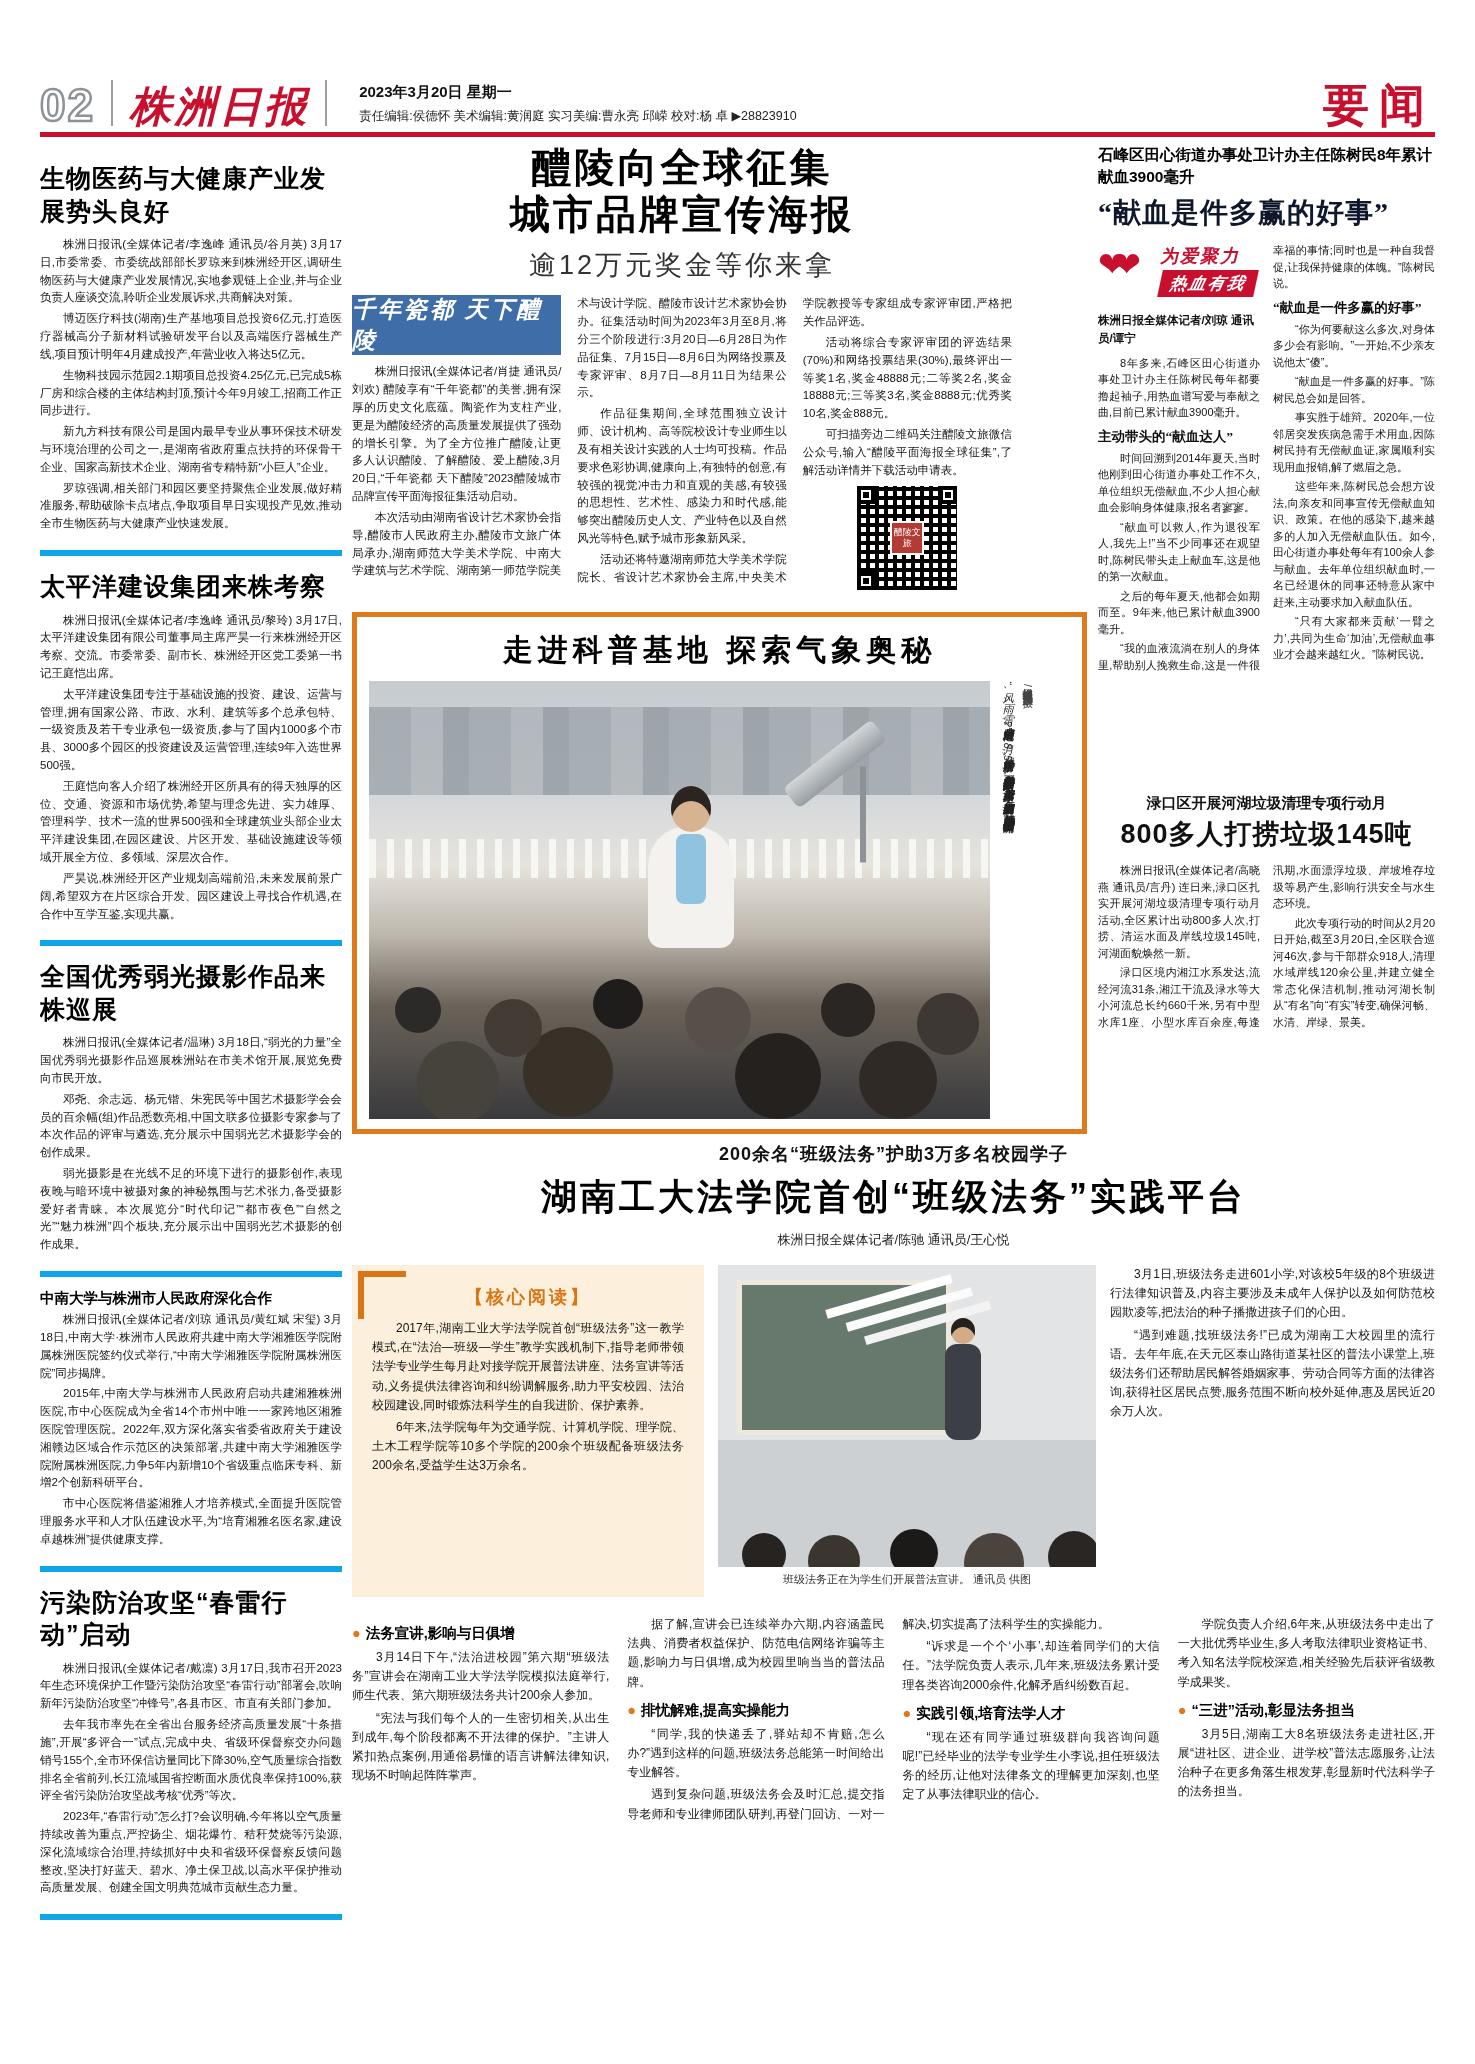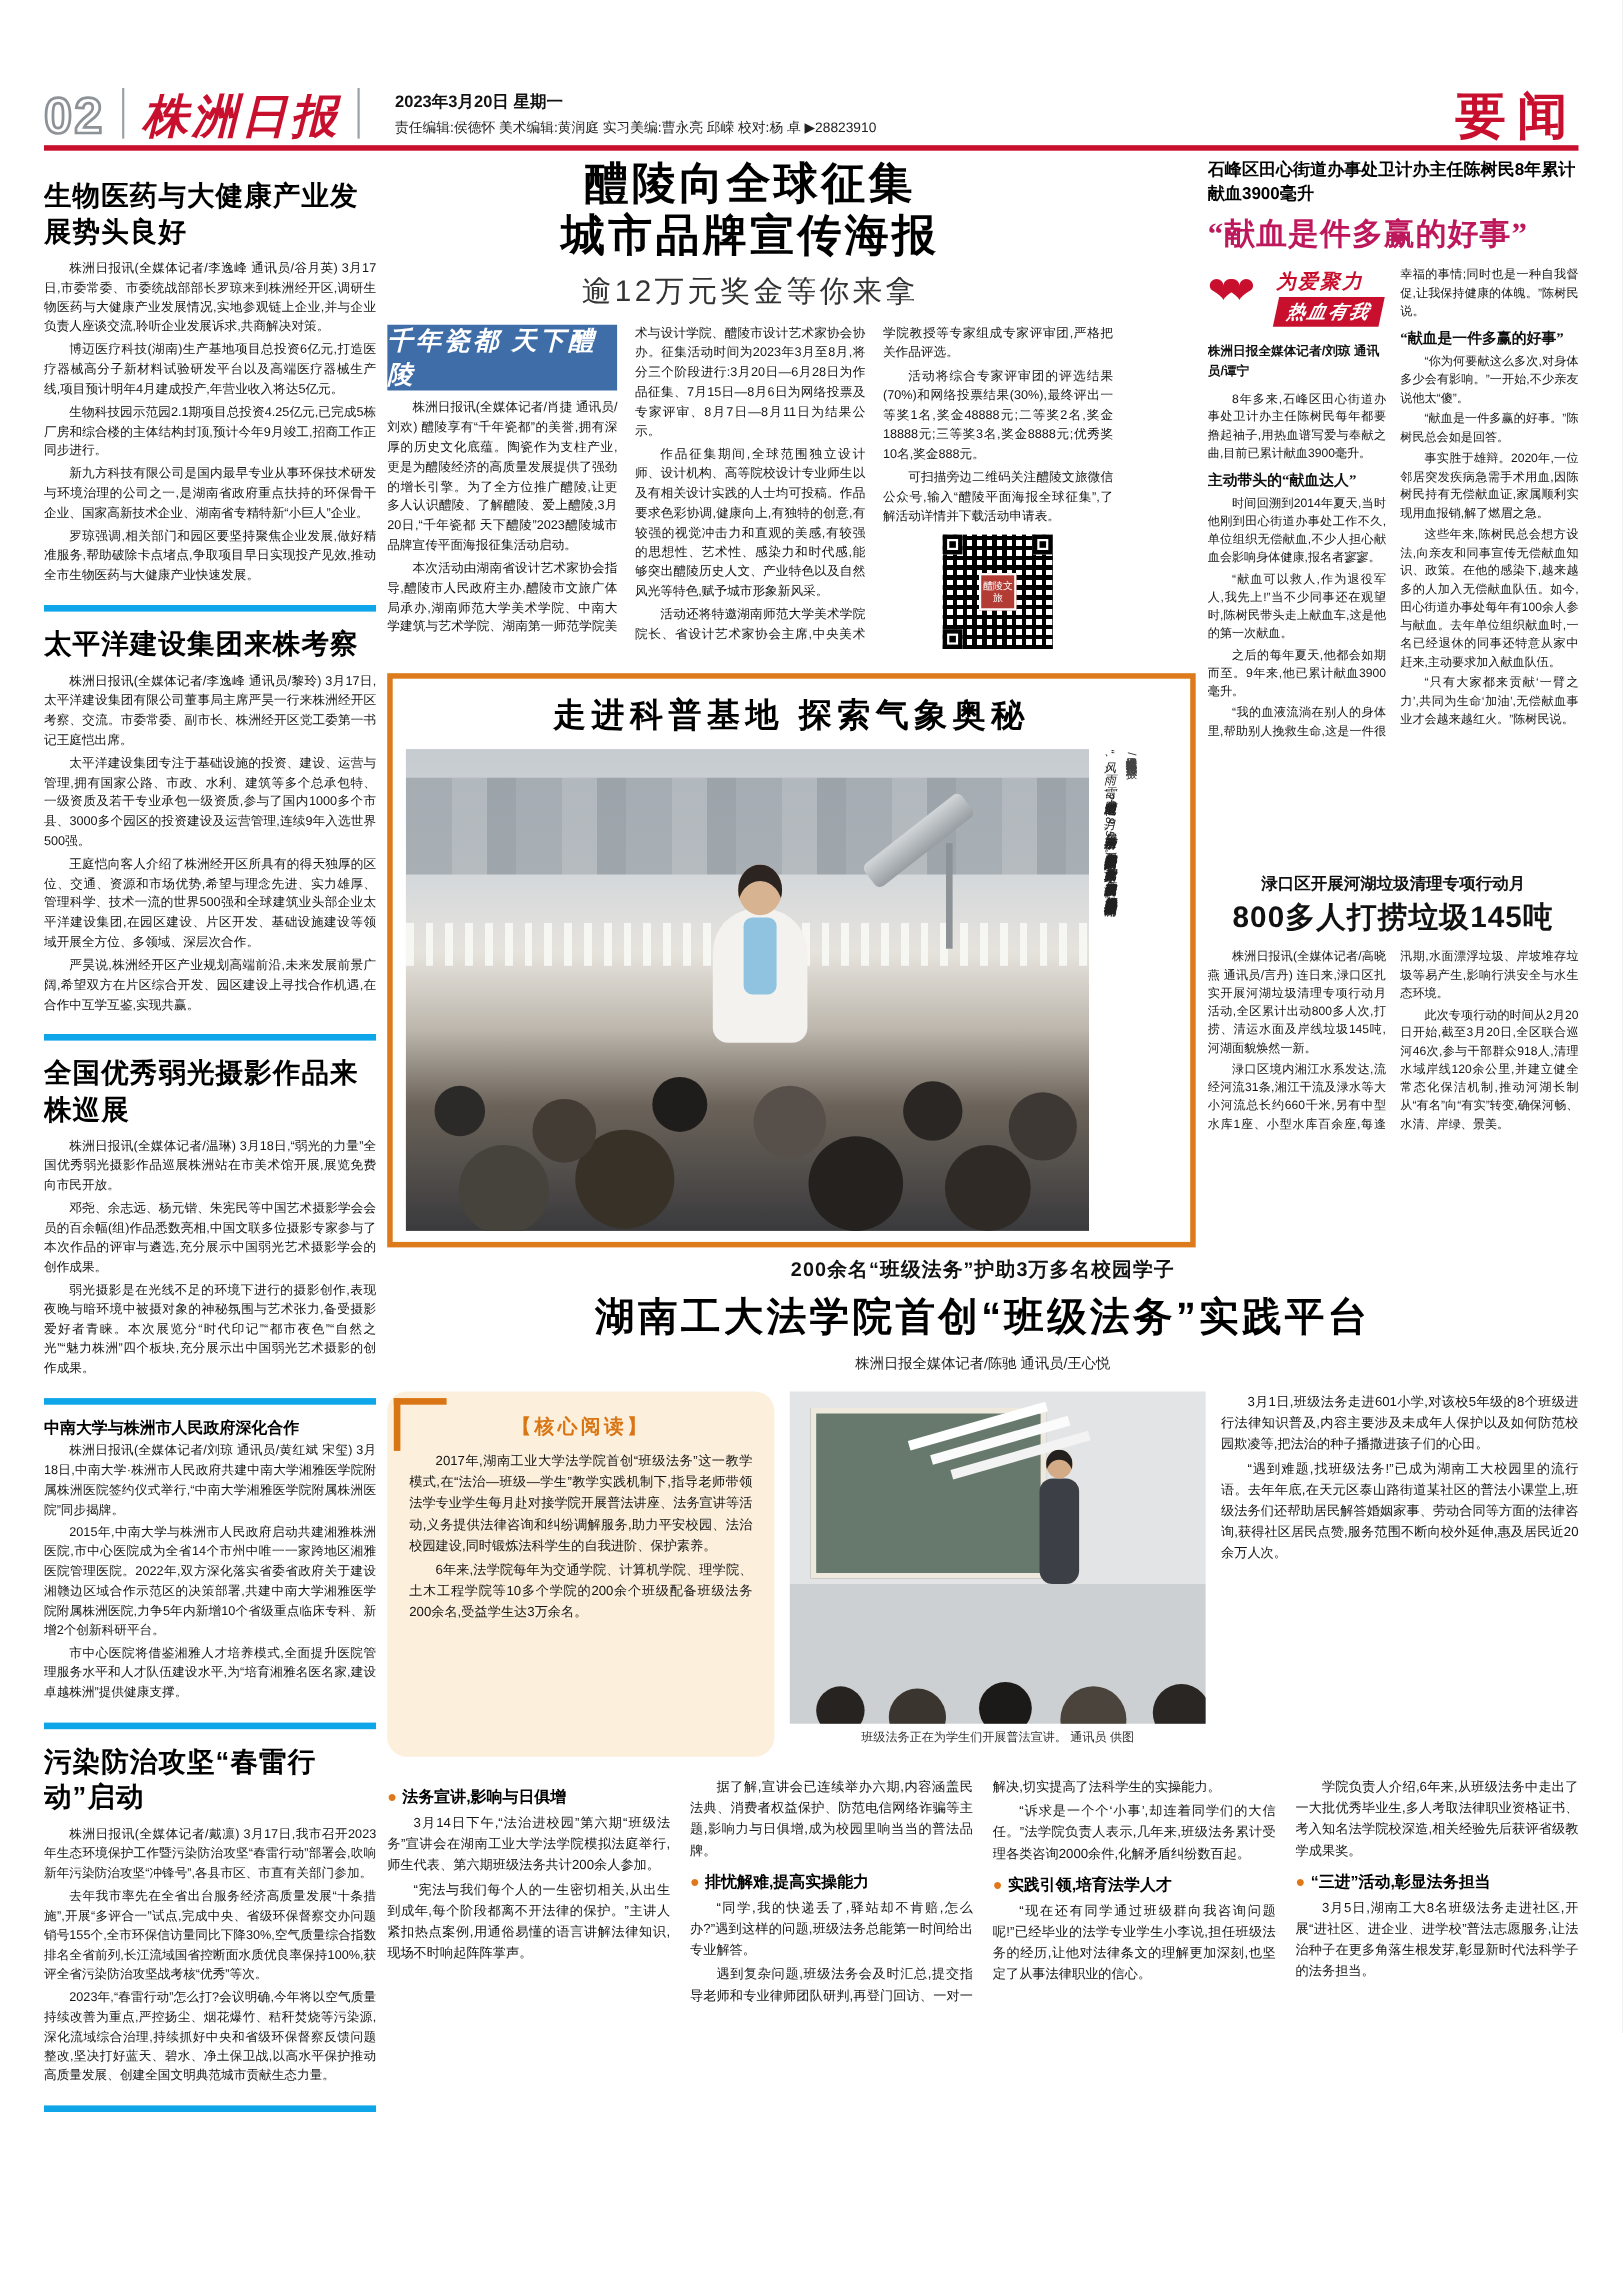--- a/index.html
+++ b/index.html
@@ -60,21 +60,21 @@
   .woman::after{content:"";position:absolute;top:8px;left:28px;width:30px;height:70px;background:#8fc3e0;border-radius:8px;}
   .scope{position:absolute;right:16%;top:16%;width:112px;height:26px;border-radius:6px;
          background:linear-gradient(#d2d6d9,#979da2);transform:rotate(-38deg);}
   .scope::after{content:"";position:absolute;top:22px;left:44px;width:6px;height:96px;background:#8d9296;transform:rotate(38deg);}
   .vcap-wrap{width:72px;display:flex;gap:4px;}
   .vcap{writing-mode:vertical-rl;font-size:11px;line-height:1.75;color:#222;font-style:italic;height:100%;}
   .vcred{writing-mode:vertical-rl;font-size:10.5px;color:#444;height:100%;}
   
   .blood{position:absolute;left:1098px;top:144px;width:337px;height:644px;overflow:hidden;}
   .bl-kick{font-size:15.5px;font-weight:700;line-height:1.4;color:#000;}
-  .bl-head{font-size:28px;font-weight:900;color:#be185d;margin:7px 0 10px;letter-spacing:1px;
+  .bl-head{font-size:28px;font-weight:900;color:#0f172a;margin:7px 0 10px;letter-spacing:1px;
            font-family:"Liberation Serif","DejaVu Serif",serif;}
   .bl-body{column-count:2;column-gap:13px;height:540px;overflow:hidden;}
   .bl-body .bp{font-size:11px;line-height:1.5;}
   .blood-logo{break-inside:avoid;height:62px;margin:0 0 8px;position:relative;}
   .hearts{position:absolute;left:0;top:2px;font-size:34px;color:#c8102e;letter-spacing:-14px;}
   .lg1{position:absolute;left:62px;top:2px;color:#c8102e;font-weight:900;font-style:italic;font-size:18px;letter-spacing:2px;}
   .lg2{position:absolute;left:62px;top:28px;background:#c8102e;color:#fff;font-weight:900;font-style:italic;
        font-size:17px;padding:2px 10px;transform:skew(-12deg);letter-spacing:2px;}
   .bl-byline{font-size:11.5px;font-weight:700;margin:0 0 8px;line-height:1.5;}
   .bl-sub{font-size:13.5px;font-weight:900;margin:7px 0 4px;font-family:"Liberation Serif","DejaVu Serif",serif;}
@@ -84,21 +84,21 @@
   .lk-head{text-align:center;font-size:27px;font-weight:900;margin:0 0 10px;letter-spacing:1px;}
   .lk-body{column-count:2;column-gap:13px;height:232px;overflow:hidden;}
   .lk-body .bp{font-size:11px;line-height:1.5;}
   
   .gongda{position:absolute;left:352px;top:1142px;width:1083px;height:878px;}
   .gd-kick{text-align:center;font-size:18px;font-weight:700;letter-spacing:1px;}
   .gd-head{text-align:center;font-size:36px;font-weight:900;letter-spacing:3px;margin:7px 0 9px;color:#000;}
   .gd-byline{text-align:center;font-size:13px;margin:0 0 16px;color:#222;}
   .gd-grid{position:relative;height:770px;}
   .core{position:absolute;left:0;top:0;width:352px;height:332px;background:#fcefdb;box-sizing:border-box;
-        padding:18px 20px;overflow:hidden;border-radius:18px;}
+        padding:18px 20px;overflow:hidden;}
   .core::before{content:"";position:absolute;left:6px;top:6px;width:42px;height:42px;
         border-left:6px solid #d97514;border-top:6px solid #d97514;}
   .core-title{text-align:center;color:#d97514;font-size:18px;font-weight:900;letter-spacing:3px;margin:2px 0 10px;}
   .core .bp{font-size:12px;line-height:1.6;}
   .photo2-wrap{position:absolute;left:366px;top:0;width:378px;}
   .photo2{height:302px;position:relative;overflow:hidden;background:linear-gradient(#e2e4e6 0 58%,#cdd0d2 58% 100%);}
   .board{position:absolute;left:5%;top:5%;width:54%;height:48%;background:#66796c;border:5px solid #efe9dd;}
   .tube{position:absolute;left:28%;top:9%;width:130px;height:9px;background:#fff;transform:rotate(-16deg);
         box-shadow:16px 18px 0 #fbfbfb,30px 36px 0 #f3f3f3;}
   .lect{position:absolute;left:60%;top:26%;width:36px;height:96px;background:#3c3f45;border-radius:12px;}

